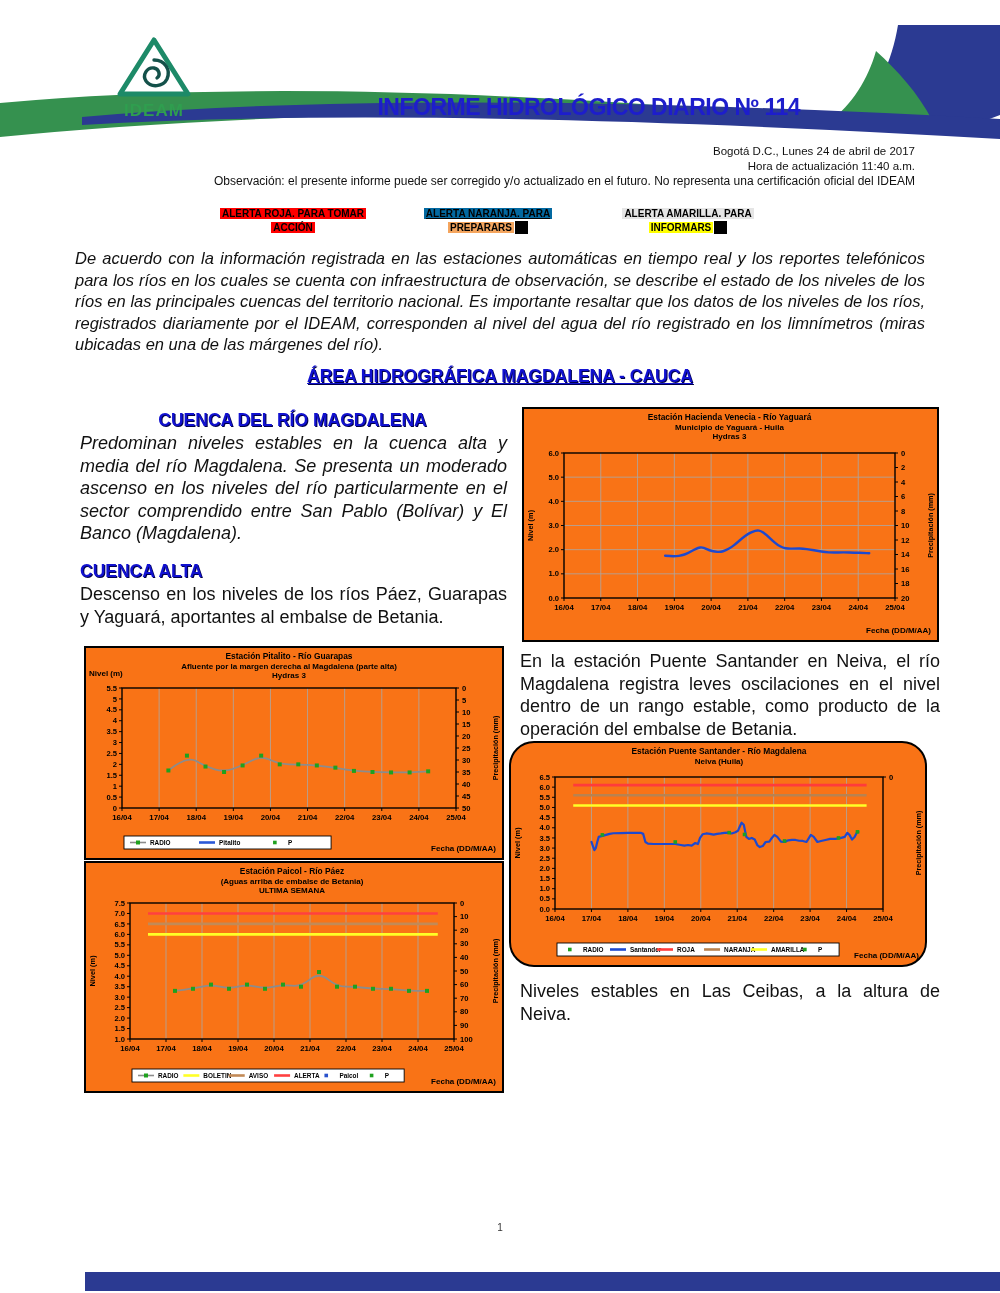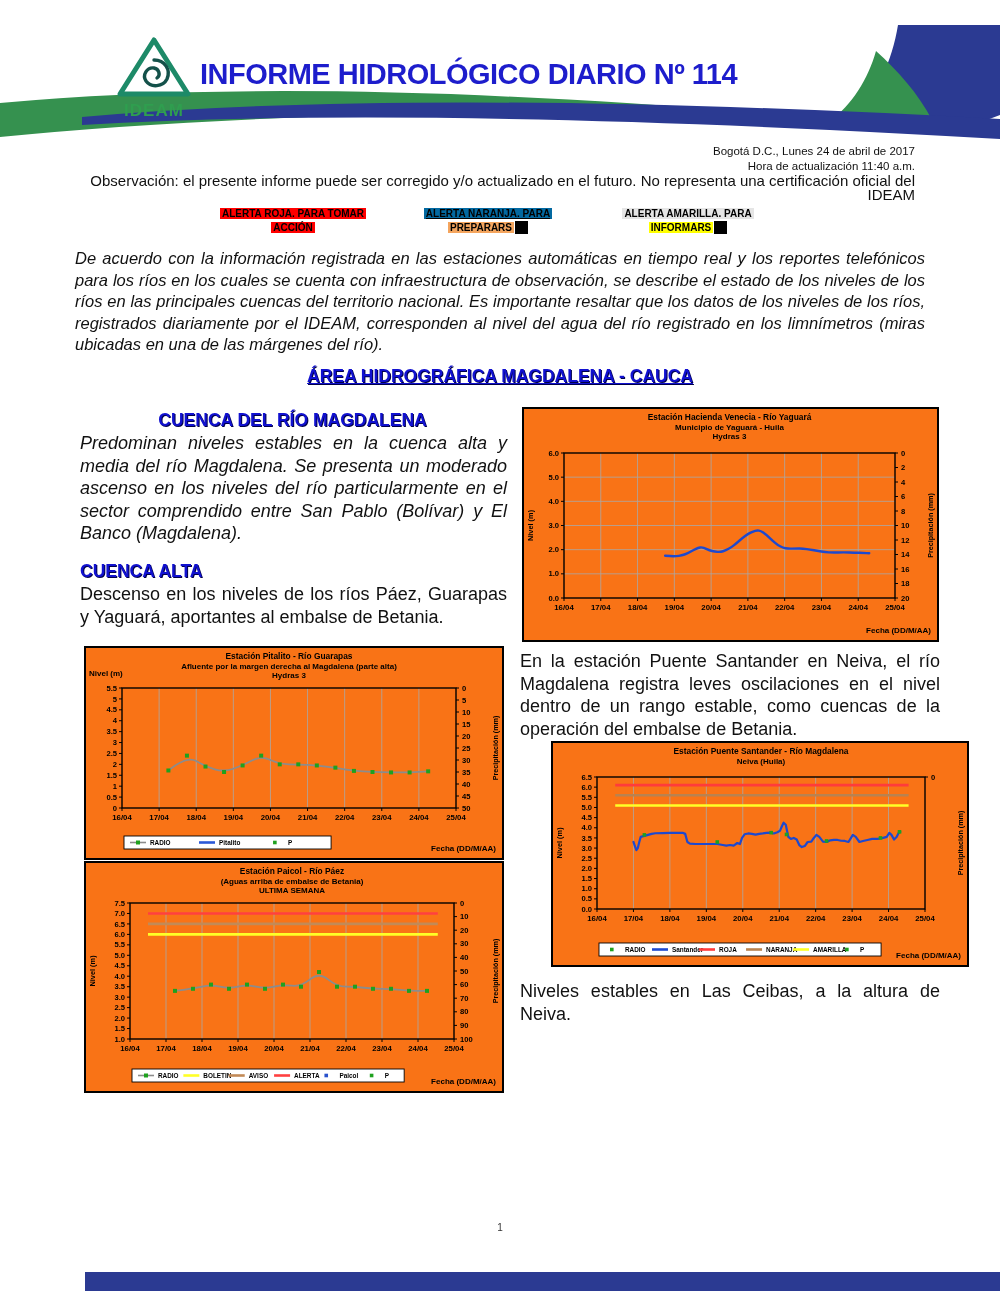--- a/index.html
+++ b/index.html
@@ -1,22 +1,22 @@
 <!DOCTYPE html>
 <html><head>
 <meta charset="utf-8">
 <style>
   html,body{margin:0;padding:0;background:#ffffff;}
   #page{position:relative;width:1000px;height:1293px;background:#ffffff;
         font-family:"Liberation Sans",sans-serif;overflow:hidden;}
   .abs{position:absolute;}
-  .doc-title{color:#1d1dcc;font-weight:bold;font-size:29px;letter-spacing:-0.5px;text-align:left;}
+  .doc-title{color:#1d1dcc;font-weight:bold;font-size:23px;letter-spacing:-0.5px;text-align:right;margin-top:36px;}
   .date-block{right:85px;text-align:right;color:#111;}
   .date-line{font-size:11.5px;line-height:15px;}
-  .obs-line{font-size:15px;line-height:14px;}
+  .obs-line{font-size:12px;line-height:14px;}
   .alert{font-size:10px;font-weight:bold;color:#000;text-align:center;line-height:14px;}
   .alert .hl{padding:0 2px;}
   .bbox{display:inline-block;width:13px;height:13px;background:#000;vertical-align:-3px;margin-left:1px;}
   .para{color:#111;text-align:justify;}
   .italic{font-style:italic;}
   .intro{font-size:16.5px;line-height:21.5px;font-style:italic;}
   .colpara{font-size:18px;line-height:22.5px;}
   .head-blue{color:#1111d0;font-weight:bold;font-size:17.5px;text-shadow:1px 1px 0 #00004a;}
   .underline{text-decoration:underline;}
   .chartbox{border:2px solid #000;background:#f97316;}
@@ -373,22 +373,22 @@
         <line x1="371" y1="174.5" x2="374" y2="174.5" stroke="#000" stroke-width="1"></line>
         <text x="377" y="177.1" text-anchor="start" font-size="7.6" font-family="Liberation Sans, sans-serif" font-weight="bold" fill="#000">18</text>
         <line x1="371" y1="189" x2="374" y2="189" stroke="#000" stroke-width="1"></line>
         <text x="377" y="191.6" text-anchor="start" font-size="7.6" font-family="Liberation Sans, sans-serif" font-weight="bold" fill="#000">20</text>
         <rect x="40" y="44" width="331" height="145" fill="none" stroke="#000" stroke-width="1.4"></rect>
         <path d="M141.1388888888889,146.70833333333334 Q146.6555555555555,147.19166666666666 149.4138888888889,147.19166666666666 Q152.17222222222225,147.19166666666666 154.93055555555554,146.82916666666665 Q157.68888888888887,146.46666666666667 160.44722222222225,145.5 Q163.20555555555563,144.53333333333333 165.96388888888893,142.9625 Q168.72222222222223,141.39166666666668 171.48055555555553,140.0625 Q174.23888888888882,138.73333333333335 176.07777777777775,138.49166666666667 Q177.91666666666669,138.25 179.7555555555556,138.85416666666666 Q181.5944444444445,139.45833333333331 183.43333333333334,140.425 Q185.2722222222222,141.39166666666668 188.03055555555557,141.99583333333334 Q190.78888888888895,142.60000000000002 193.54722222222225,142.84166666666667 Q196.30555555555554,143.08333333333331 199.06388888888887,142.2375 Q201.82222222222217,141.39166666666668 204.58055555555555,139.82083333333333 Q207.33888888888893,138.25 210.09722222222223,136.075 Q212.85555555555553,133.9 215.6138888888889,131.48333333333335 Q218.3722222222223,129.06666666666666 221.1305555555556,127.01249999999999 Q223.88888888888889,124.95833333333333 226.64722222222218,123.62916666666666 Q229.4055555555555,122.30000000000001 231.2444444444444,121.81666666666666 Q233.08333333333334,121.33333333333333 234.92222222222225,121.575 Q236.76111111111115,121.81666666666668 239.51944444444447,123.75 Q242.2777777777778,125.68333333333334 245.0361111111111,128.34166666666667 Q247.7944444444444,131 250.55277777777775,133.41666666666666 Q253.31111111111113,135.83333333333331 256.06944444444446,137.28333333333333 Q258.8277777777777,138.73333333333335 261.5861111111111,139.21666666666667 Q264.3444444444445,139.7 268.02222222222224,139.57916666666665 Q271.70000000000005,139.45833333333331 275.3777777777778,139.45833333333331 Q279.05555555555554,139.45833333333331 282.7333333333333,140.0625 Q286.41111111111104,140.66666666666666 290.08888888888885,141.27083333333331 Q293.76666666666665,141.875 297.44444444444446,142.47916666666666 Q301.12222222222226,143.08333333333331 304.80000000000007,143.325 Q308.4777777777778,143.56666666666666 313.99444444444447,143.44583333333333 Q319.5111111111111,143.325 325.02777777777777,143.44583333333333 Q330.5444444444444,143.56666666666666 335.14166666666665,143.80833333333334 Q339.7388888888889,144.05 342.49722222222226,144.17083333333335 L345.2555555555556,144.29166666666669" fill="none" stroke="#1d49cf" stroke-width="2.4" stroke-linejoin="round" stroke-linecap="round"></path>
         <text x="9" y="116.5" text-anchor="middle" font-size="7.4" font-family="Liberation Sans, sans-serif" font-weight="bold" fill="#000" transform="rotate(-90 9 116.5)">Nivel (m)</text>
         <text x="409" y="116.5" text-anchor="middle" font-size="7.2" font-family="Liberation Sans, sans-serif" font-weight="bold" fill="#000" transform="rotate(-90 409 116.5)">Precipitación (mm)</text>
         <text x="407" y="224" text-anchor="end" font-size="8" font-family="Liberation Sans, sans-serif" font-weight="bold" fill="#000">Fecha (DD/M/AA)</text>
       </svg></div>
-  <div class="abs para colpara" style="left:520px;top:650px;width:420px;">En la estación Puente Santander en Neiva, el río Magdalena registra leves oscilaciones en el nivel dentro de un rango estable, como cuencas de la operación del embalse de Betania.</div>
-  <div class="abs chartbox" style="left:551px;top:741px;width:414px;height:222px;"><svg viewBox="0 0 414 222" width="414" height="222">
+  <div class="abs para colpara" style="left:520px;top:650px;width:420px;">En la estación Puente Santander en Neiva, el río Magdalena registra leves oscilaciones en el nivel dentro de un rango estable, como producto de la operación del embalse de Betania.</div>
+  <div class="abs chartbox" style="left:509px;top:741px;width:414px;height:222px;border-radius:25px;"><svg viewBox="0 0 414 222" width="414" height="222">
         <text x="208" y="11" text-anchor="middle" font-size="8.4" font-family="Liberation Sans, sans-serif" font-weight="bold" fill="#000">Estación Puente Santander - Río Magdalena</text>
         <text x="208" y="20.5" text-anchor="middle" font-size="8" font-family="Liberation Sans, sans-serif" font-weight="bold" fill="#000">Neiva (Huila)</text>
         <line x1="44" y1="166" x2="44" y2="169" stroke="#000" stroke-width="1"></line>
         <text x="44" y="178" text-anchor="middle" font-size="7.8" font-family="Liberation Sans, sans-serif" font-weight="bold" fill="#000">16/04</text>
         <line x1="80.44444444444444" y1="34" x2="80.44444444444444" y2="166" stroke="#a8a8a8" stroke-width="0.8"></line>
         <line x1="80.44444444444444" y1="166" x2="80.44444444444444" y2="169" stroke="#000" stroke-width="1"></line>
         <text x="80.44444444444444" y="178" text-anchor="middle" font-size="7.8" font-family="Liberation Sans, sans-serif" font-weight="bold" fill="#000">17/04</text>
         <line x1="116.88888888888889" y1="34" x2="116.88888888888889" y2="166" stroke="#a8a8a8" stroke-width="0.8"></line>
         <line x1="116.88888888888889" y1="166" x2="116.88888888888889" y2="169" stroke="#000" stroke-width="1"></line>
         <text x="116.88888888888889" y="178" text-anchor="middle" font-size="7.8" font-family="Liberation Sans, sans-serif" font-weight="bold" fill="#000">18/04</text>

